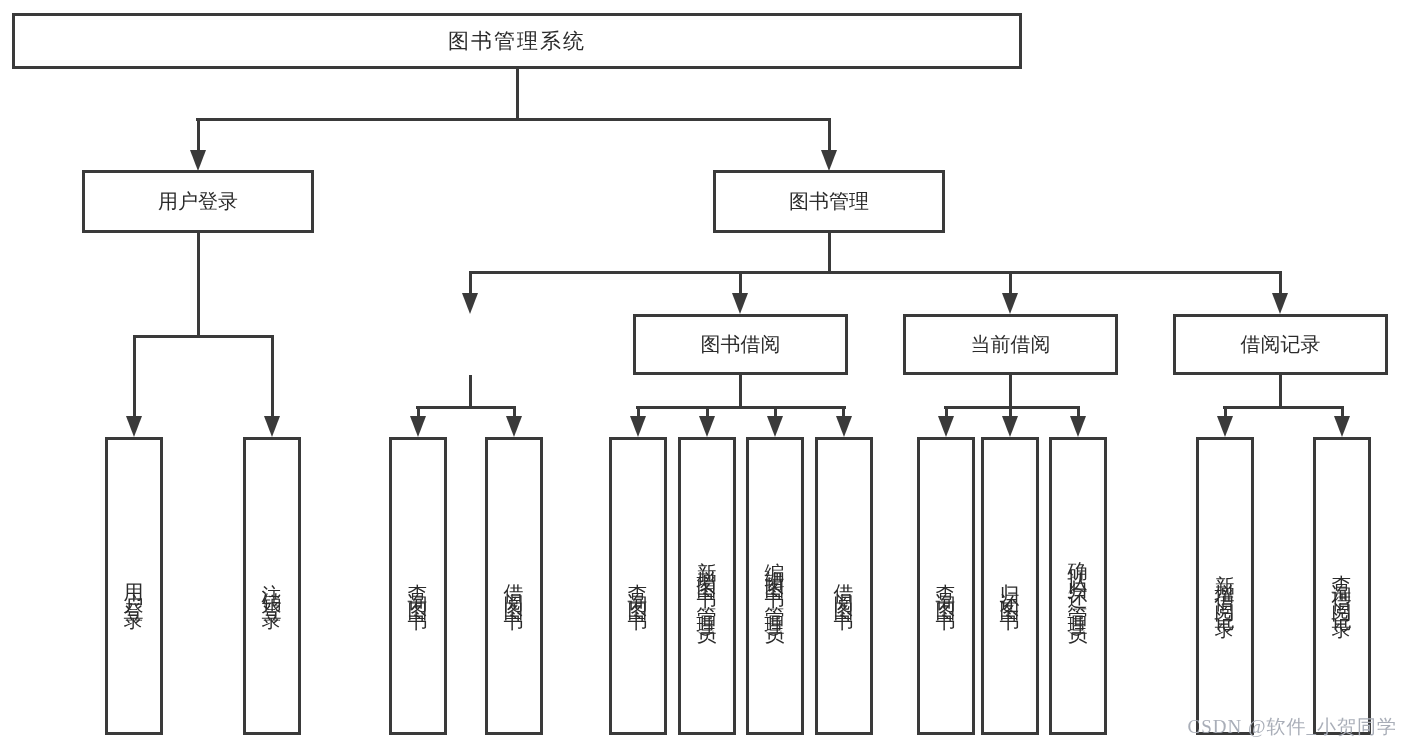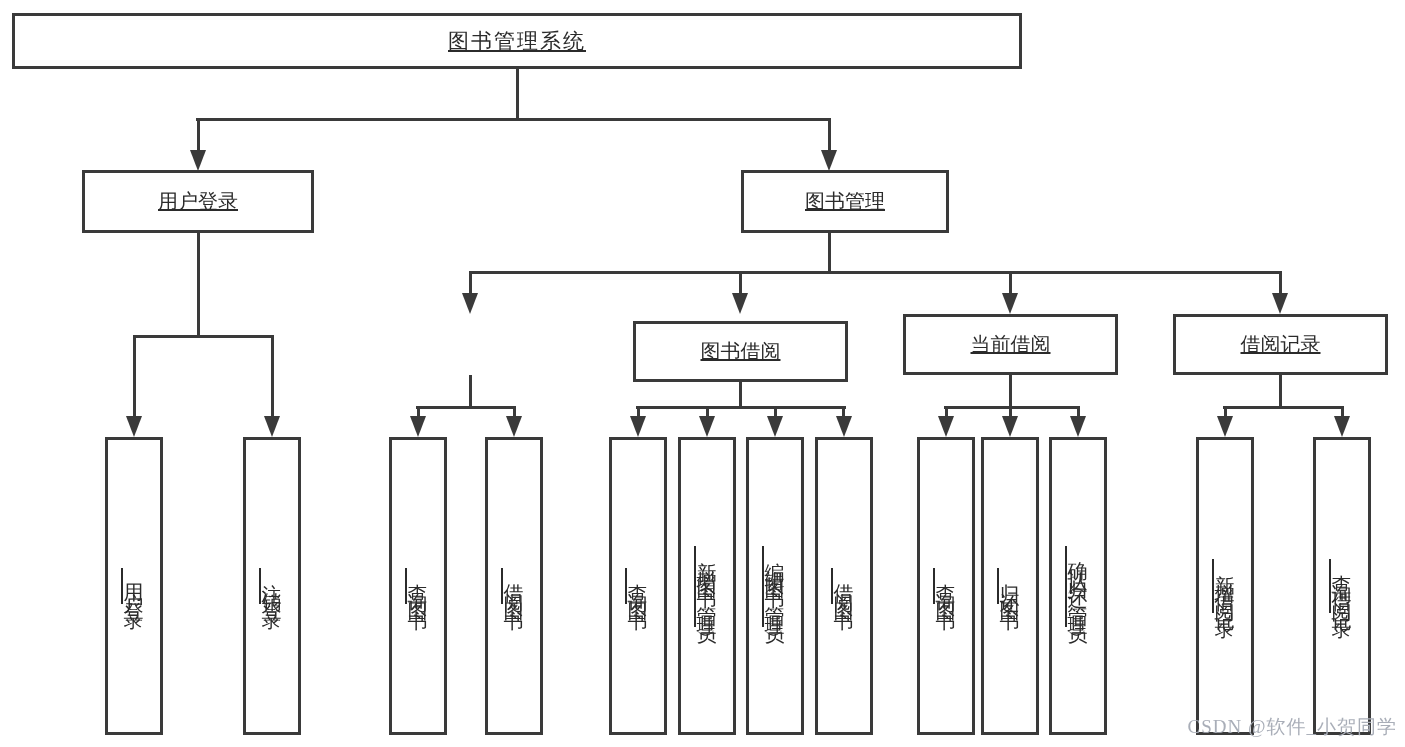--- a/index.html
+++ b/index.html
@@ -7,21 +7,20 @@
     position:relative;width:1405px;height:747px;overflow:hidden;
     background:var(--background,#ffffff);
     font-family:"Liberation Sans","DejaVu Sans",sans-serif;
   }
   .node{
     position:absolute;box-sizing:border-box;
     background:var(--box-fill,#ffffff);
     border:3px solid var(--box-border,#3a3a3a);
     display:flex;align-items:center;justify-content:center;
     color:var(--text,#2b2b2b);
-    text-decoration:underline;
   }
   .node .lbl{font-size:20px;white-space:nowrap;}
   .root-node .lbl{font-size:21px;letter-spacing:2px;}
   .vnode .lbl{
     writing-mode:vertical-rl;text-orientation:mixed;
     letter-spacing:9px;font-size:20px;line-height:1;white-space:normal;
   }
   .line{position:absolute;background:var(--line,#3a3a3a);}
   .arrow{
     position:absolute;width:0;height:0;
@@ -99,25 +98,25 @@
   <div class="line" style="left:1341px;top:406px;width:3px;height:12px;"></div>
   <div class="arrow" style="left:1334px;top:416px;"></div>
 
   <div class="node root-node" style="left:12px;top:13px;width:1010px;height:56px;">
     <span class="lbl">图书管理系统</span>
   </div>
 
   <div class="node" style="left:82px;top:170px;width:232px;height:63px;">
     <span class="lbl">用户登录</span>
   </div>
-  <div class="node" style="left:741px;top:170px;width:208px;height:63px;">
+  <div class="node" style="left:713px;top:170px;width:232px;height:63px;">
     <span class="lbl">图书管理</span>
   </div>
 
-  <div class="node" style="left:633px;top:314px;width:215px;height:61px;margin-top:7px;">
+  <div class="node" style="left:633px;top:314px;width:215px;height:61px;">
     <span class="lbl">图书借阅</span>
   </div>
   <div class="node" style="left:903px;top:314px;width:215px;height:61px;">
     <span class="lbl">当前借阅</span>
   </div>
   <div class="node" style="left:1173px;top:314px;width:215px;height:61px;">
     <span class="lbl">借阅记录</span>
   </div>
 
   <div class="node vnode" style="left:105px;top:437px;width:58px;height:298px;">

